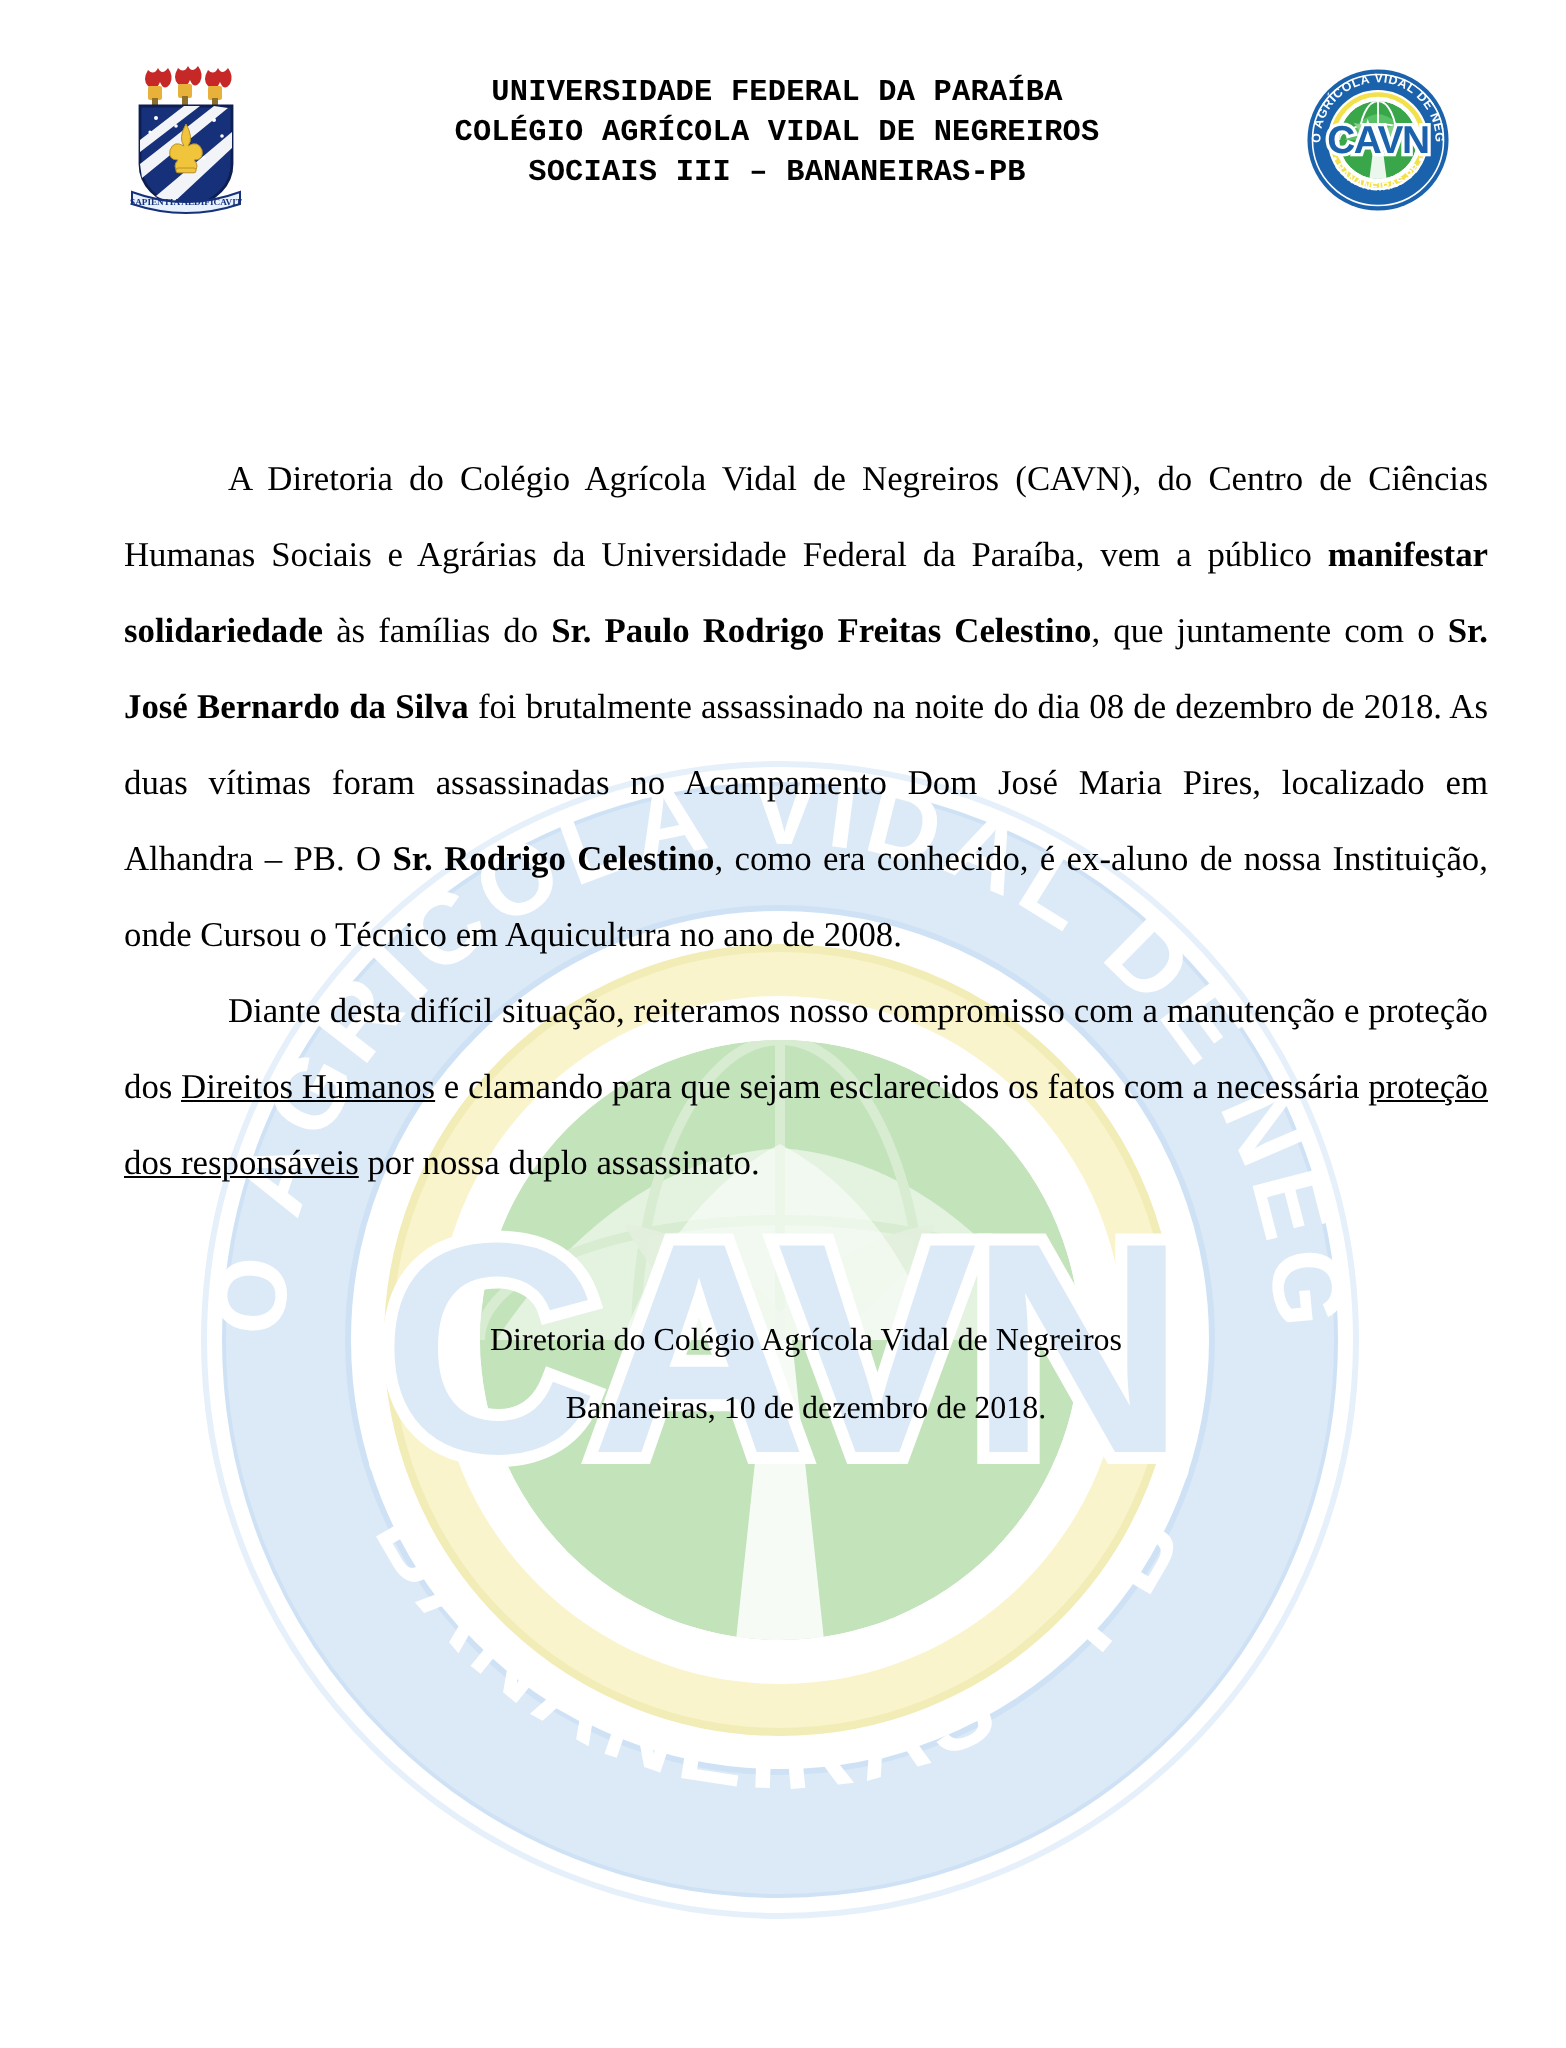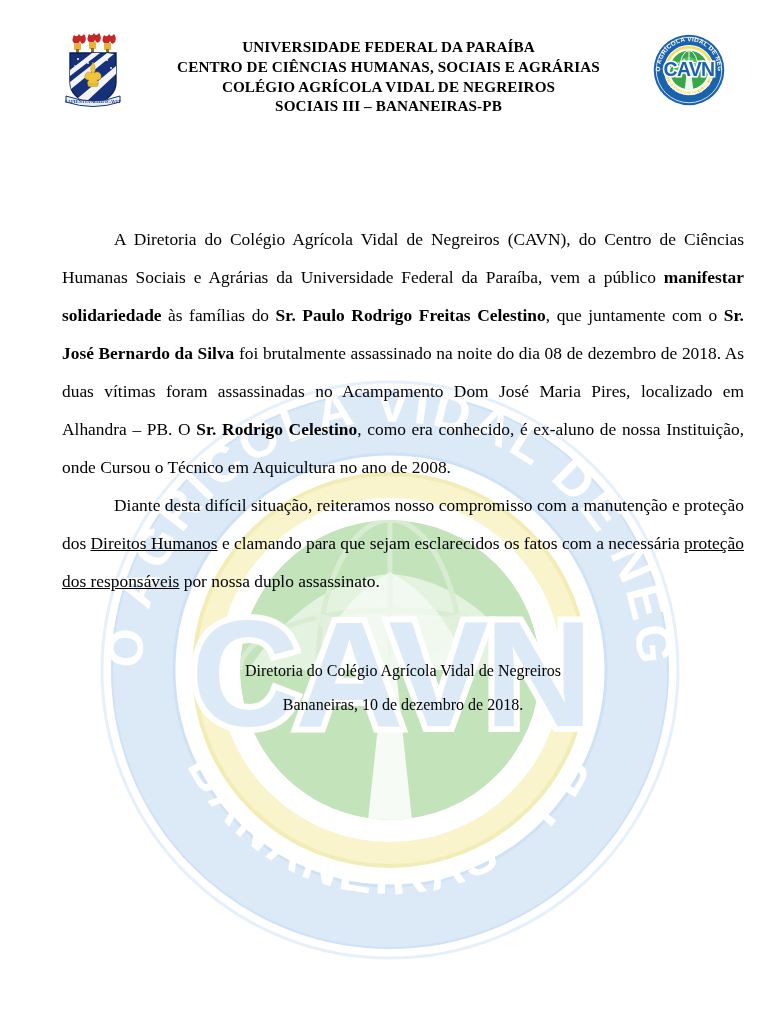--- a/index.html
+++ b/index.html
@@ -59,21 +59,21 @@
   .logo-left svg, .logo-right svg { width: 100%; height: 100%; display: block; }
 
   .header-text {
     flex: 1 1 auto;
     text-align: center;
     font-weight: bold;
     font-size: 15.2px;
     line-height: 1.30;
     letter-spacing: 0.1px;
     padding: 7px 6px 0 6px;
-    font-family: Liberation Serif, serif;
+    font-family: Liberation Mono, monospace;
   }
   .header-text div { white-space: nowrap; }
 
   
   .body-block {
     padding: 0 39px 0 62px;
     margin-top: 108px;
   }
   .para {
     text-align: justify;
@@ -191,21 +191,20 @@
           <rect x="26" y="52" width="10" height="2.4" rx="1"></rect>
         </g>
 
         <path d="M4 64 Q31 74 58 64 L58 70 Q31 79 4 70 Z" fill="#e8f2ff" stroke="#16317a" stroke-width="1"></path>
         <text x="31" y="70.5" text-anchor="middle" font-family="Liberation Serif, serif" font-size="4.6" fill="#16317a" font-weight="bold">SAPIENTIA AEDIFICAVIT</text>
       </svg>
     </div>
 
     <div class="header-text">
       <div>UNIVERSIDADE FEDERAL DA PARAÍBA</div>
-      <div>CENTRO DE CIÊNCIAS HUMANAS, SOCIAIS E AGRÁRIAS</div>
       <div>COLÉGIO AGRÍCOLA VIDAL DE NEGREIROS</div>
       <div>SOCIAIS III – BANANEIRAS-PB</div>
     </div>
 
     <div class="logo-right">
       <svg viewBox="0 0 100 100" xmlns="http://www.w3.org/2000/svg">
         <defs>
           <path id="sl-top" d="M 50 50 m -40 0 a 40 40 0 1 1 80 0" fill="none"></path>
           <path id="sl-bot" d="M 50 50 m -35 0 a 35 35 0 1 0 70 0" fill="none"></path>
           <clipPath id="sl-globe">

